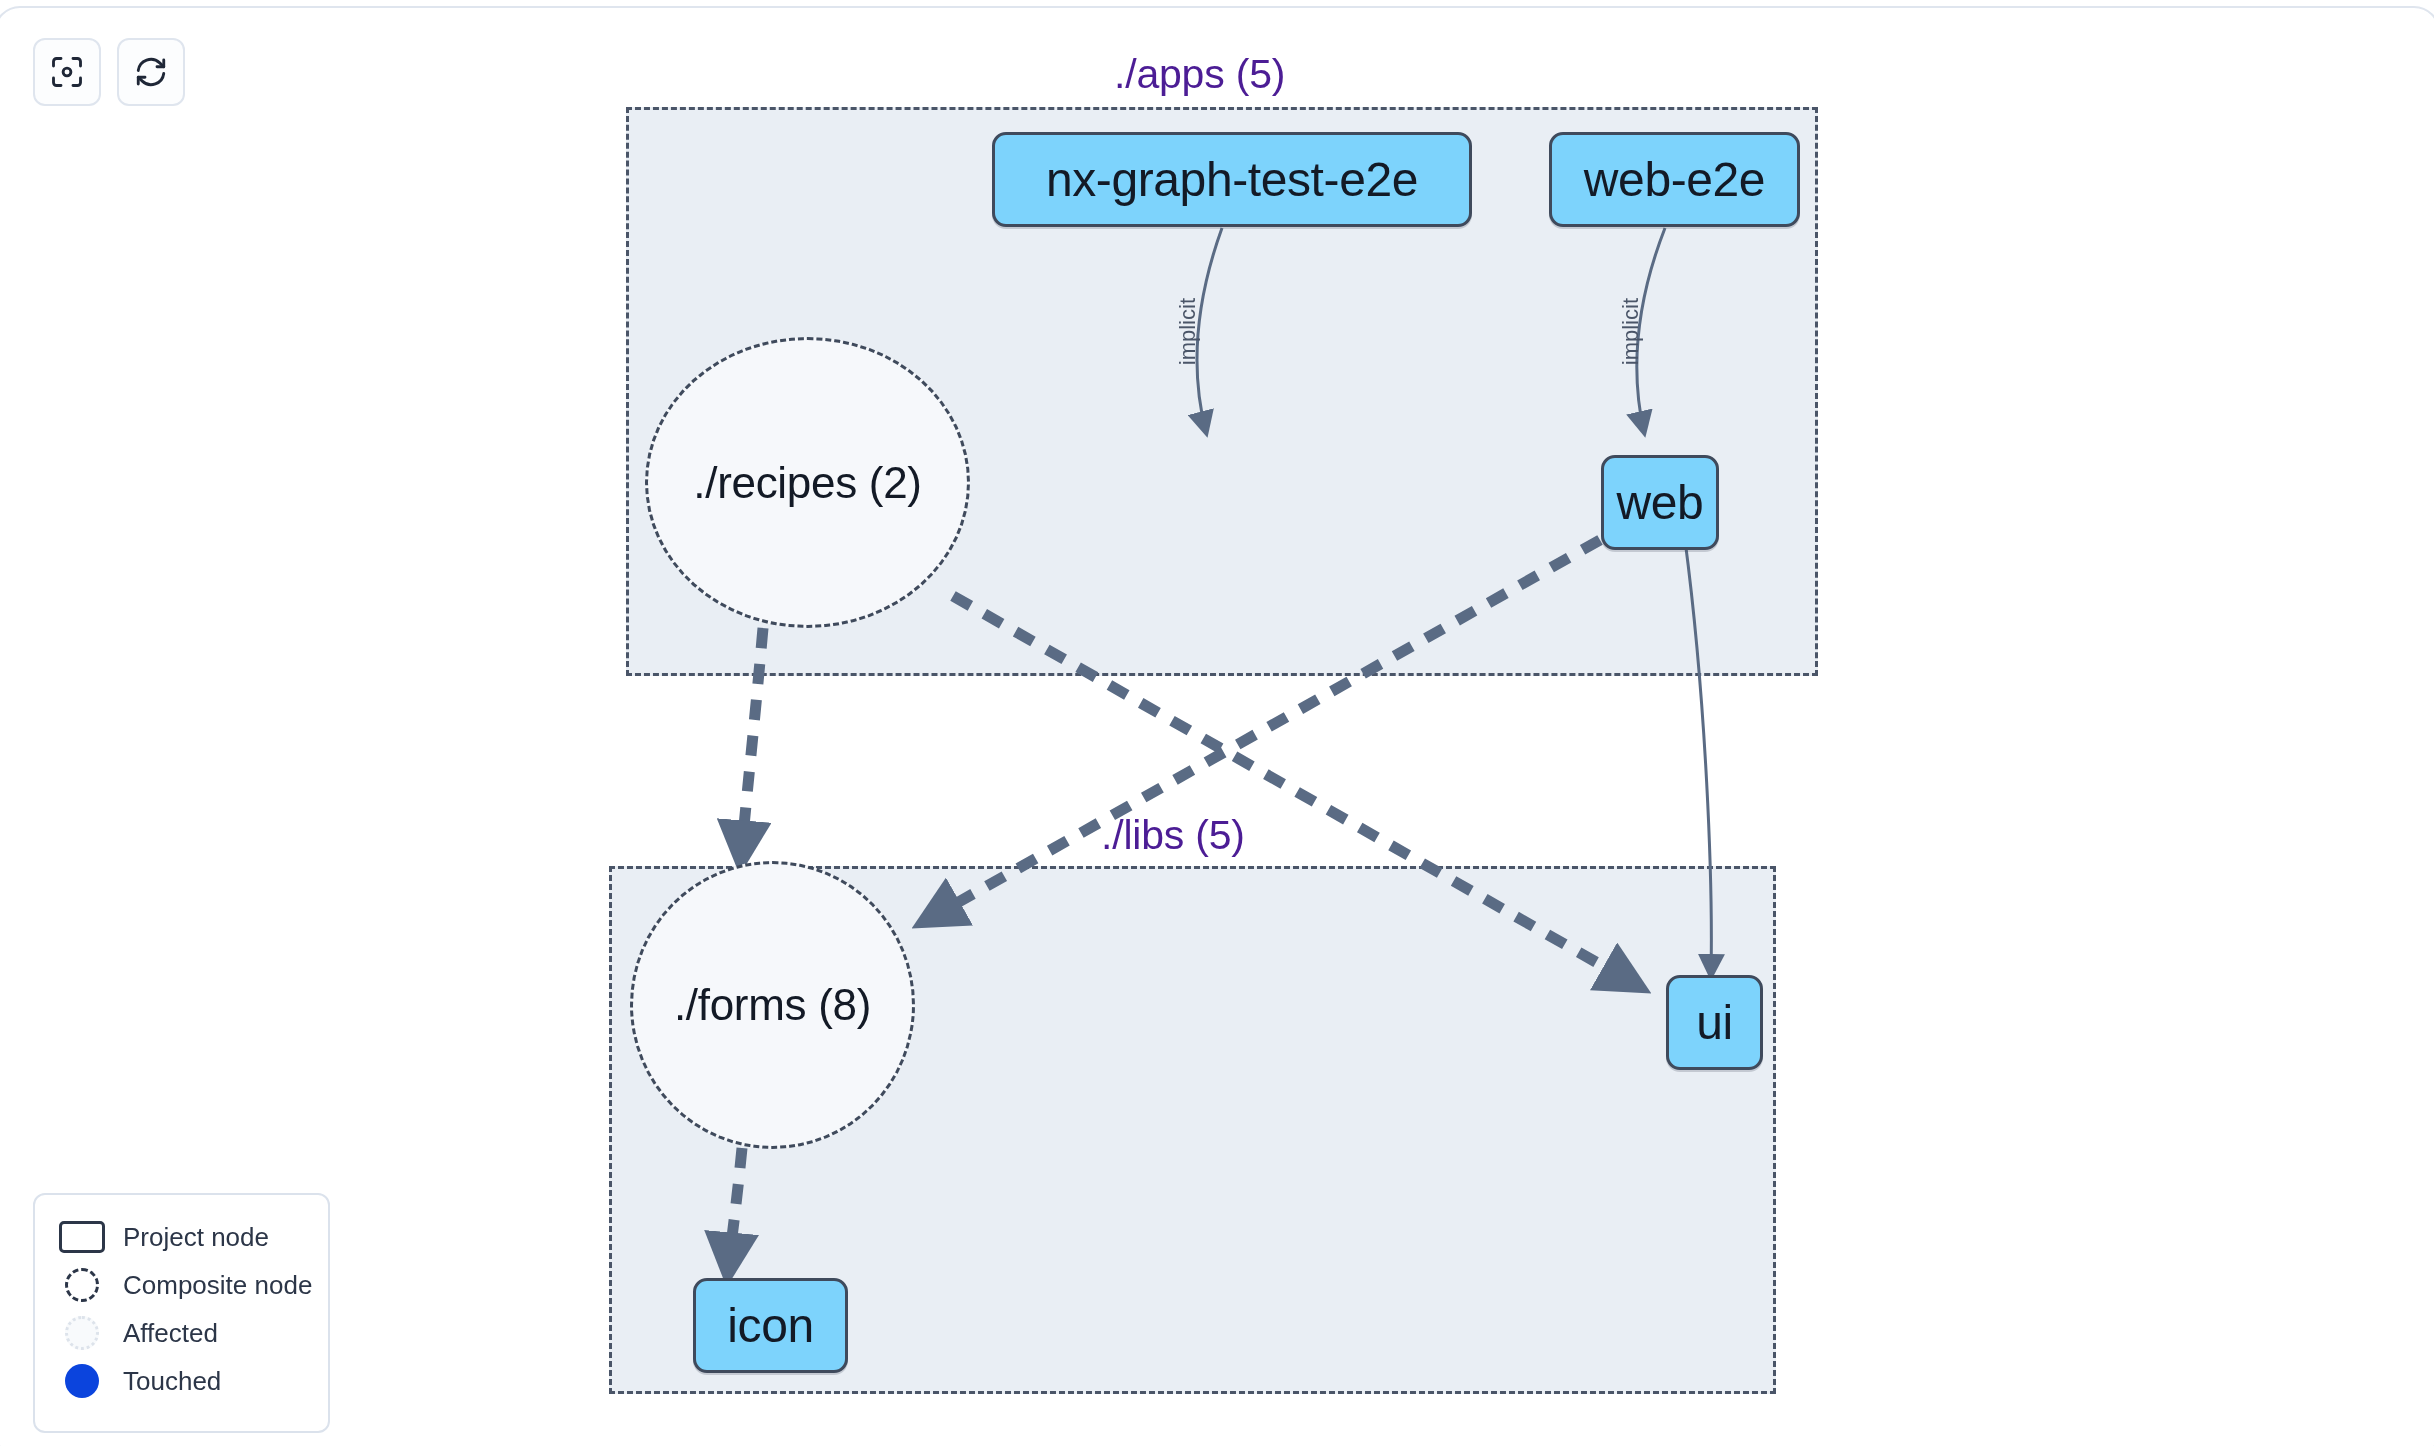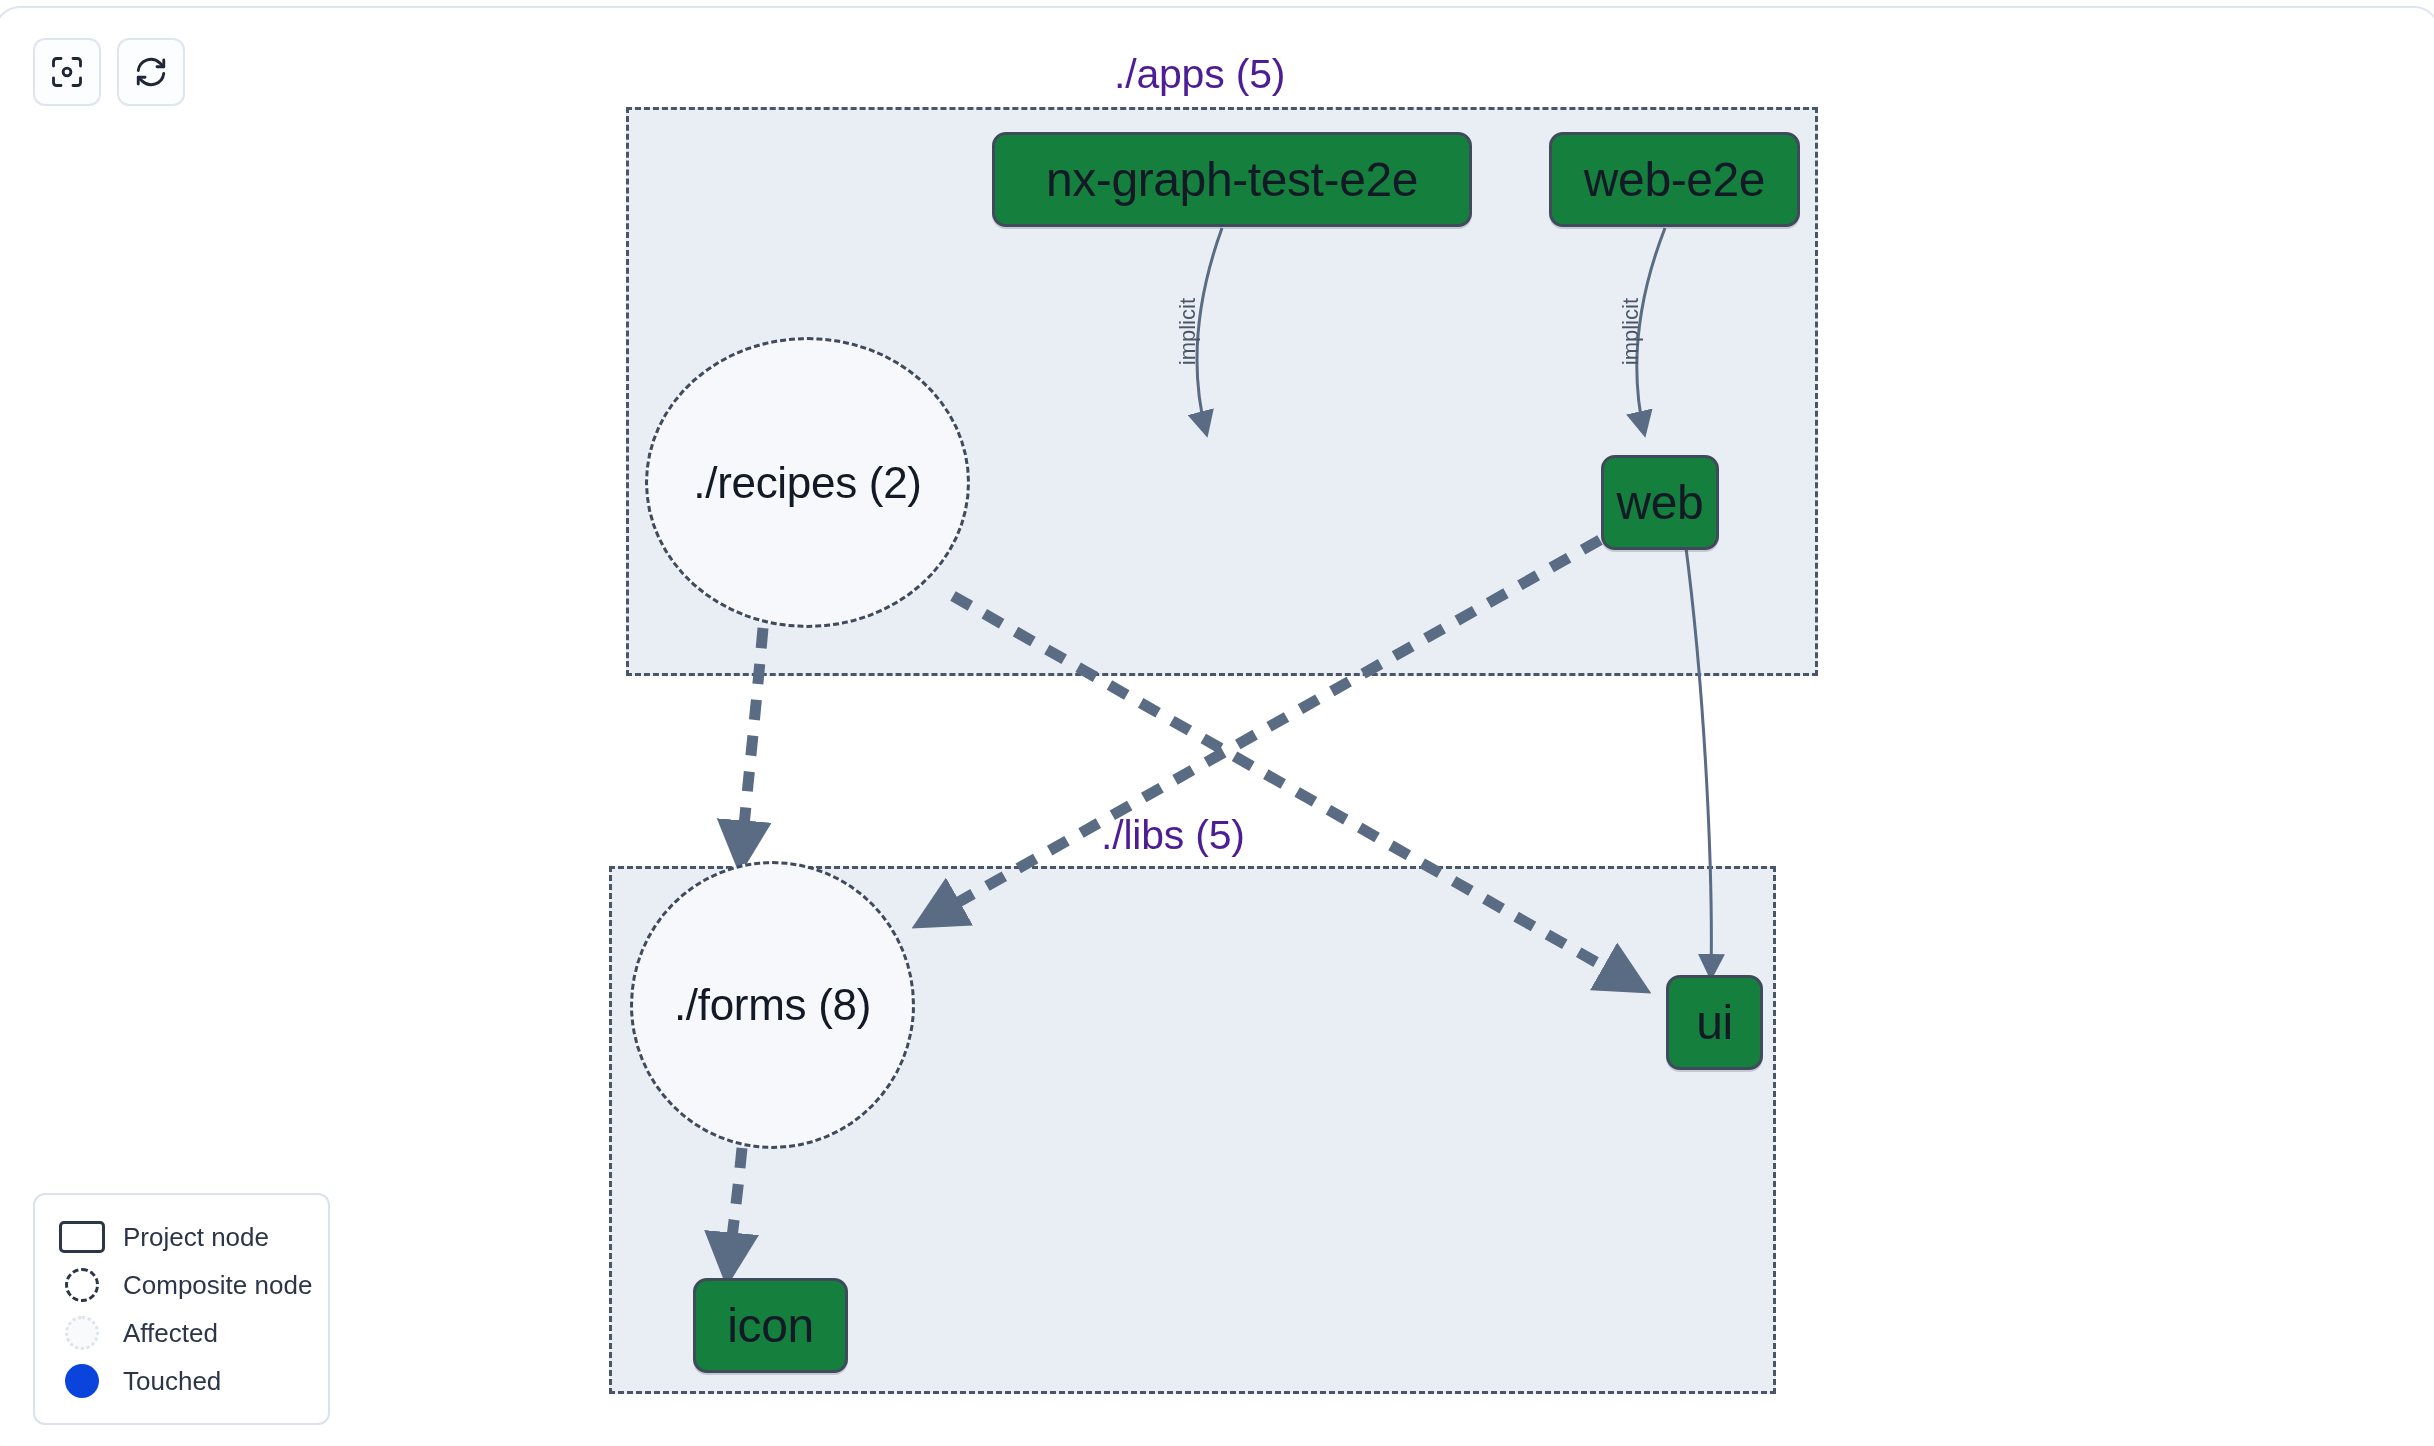--- a/index.html
+++ b/index.html
@@ -73,21 +73,21 @@
     color: #4c1d95;
     letter-spacing: -0.2px;
     white-space: nowrap;
     z-index: 20;
     background: transparent;
   }
 
   
   .node {
     position: absolute;
-    background: #15803d;
+    background: #7dd3fc;
     border: 3px solid #3f4a5c;
     border-radius: 14px;
     display: flex;
     align-items: center;
     justify-content: center;
     z-index: 25;
     cursor: pointer;
     box-shadow: 0 2px 0 rgba(63,74,92,0.22);
   }
   .node-label {
@@ -130,21 +130,21 @@
   }
 
   
   .legend {
     position: absolute;
     left: 33px; top: 1193px;
     width: 297px;
     border: 2px solid #dbe2ec;
     border-radius: 12px;
     background: #ffffff;
-    padding: 18px 20px 18px 24px;
+    padding: 18px 20px 26px 24px;
     z-index: 60;
   }
   .legend-row {
     display: flex;
     align-items: center;
     height: 48px;
     gap: 18px;
   }
   .legend-text {
     font-size: 26px;

